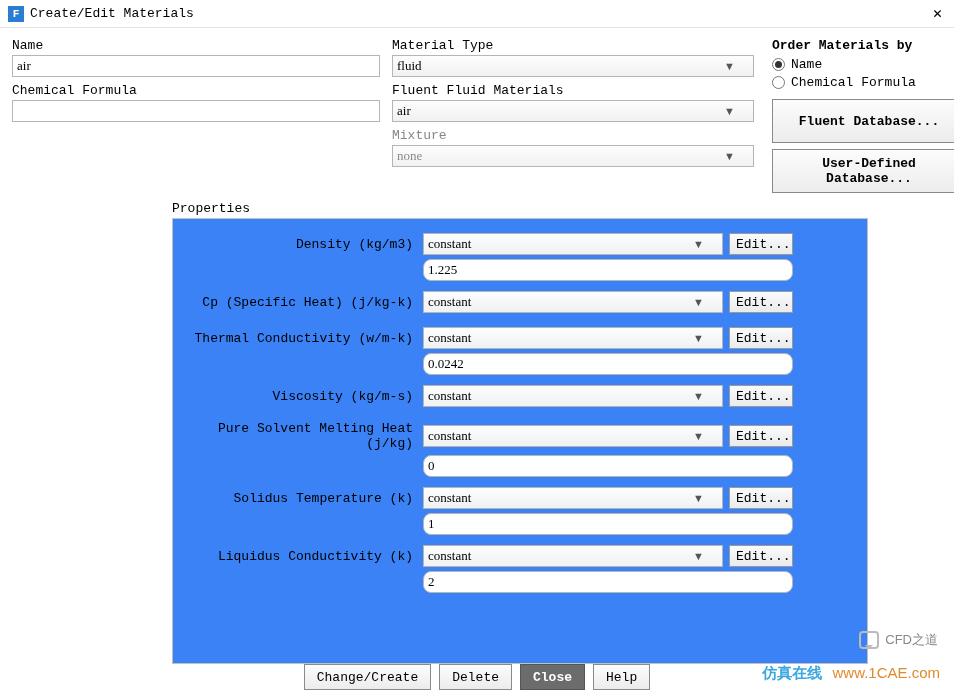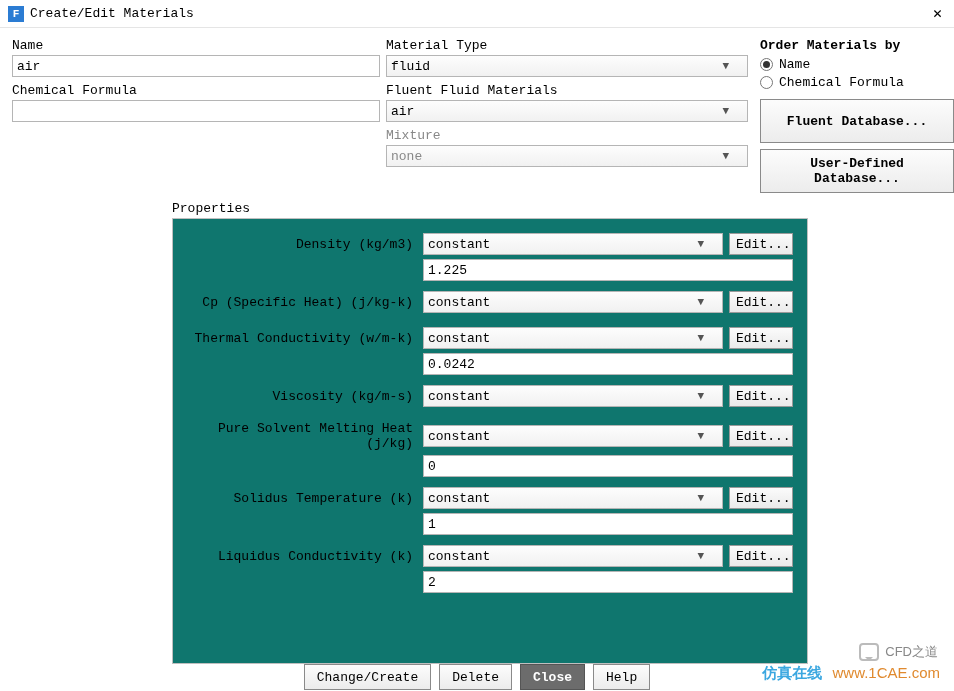--- a/index.html
+++ b/index.html
@@ -29,30 +29,30 @@
     margin-right: 6px;
   }
   .title-text { flex: 1; }
   .close-x { font-size: 15px; cursor: default; padding: 0 4px; }
 
   .content { padding: 10px 12px 4px 12px; }
 
   .top-grid {
     display: grid;
     grid-template-columns: 368px 362px 200px;
-    column-gap: 6px;
+    column-gap: 12px;
   }
   .lbl { display: block; margin-bottom: 2px; }
   .text-input, .select {
     width: 100%;
     height: 22px;
     border: 1px solid #b5b5b5;
     background: #fff;
     padding: 0 4px;
-    font-family: Liberation Mono, monospace;
+    font-family: Liberation Serif, serif;
     font-size: 13px;
   }
   .select {
     display: flex; align-items: center; justify-content: space-between;
     background: linear-gradient(#fdfdfd, #f1f1f1);
     padding-right: 18px;
     cursor: default;
   }
   .select.disabled { color: #888; }
   .chev { font-size: 11px; color: #555; }
@@ -80,24 +80,24 @@
     font-family: inherit;
     font-size: 13px;
     font-weight: bold;
     margin-top: 6px;
     cursor: default;
   }
 
   .props-label { margin: 8px 0 2px 160px; }
   .props-box {
     margin-left: 160px;
-    width: 636px;
+    width: 696px;
     height: 446px;
     border: 1px solid #bfbfbf;
-    background: #0f766e;
+    background: #3b82f6;
     padding: 14px 10px 10px 10px;
     overflow: hidden;
   }
   .prop-row {
     display: grid;
     grid-template-columns: 234px 300px 64px;
     column-gap: 6px;
     align-items: center;
     margin-bottom: 4px;
   }
@@ -109,21 +109,21 @@
     font-family: inherit;
     font-size: 13px;
     cursor: default;
   }
   .val-row {
     display: grid;
     grid-template-columns: 234px 370px;
     column-gap: 6px;
     margin-bottom: 10px;
   }
-  .val-row .text-input { background: #fff; }
+  .val-row .text-input { background: #fff; border-radius: 8px; }
 
   .bottom-bar {
     display: flex;
     justify-content: center;
     gap: 8px;
   }
   .btn {
     height: 26px;
     padding: 0 12px;
     border: 1px solid #8a8a8a;
@@ -135,21 +135,21 @@
   .btn.primary {
     background: #6c6c6c;
     color: #fff;
     border-color: #555;
     font-weight: bold;
   }
 
   .watermark1 {
     position: absolute;
     right: 16px;
-    bottom: 26px;
+    bottom: 38px;
     text-align: left;
     pointer-events: none;
   }
   .wm-badge {
     display: inline-flex; align-items: center; gap: 6px;
     color: #888; font-size: 13px; font-family: "Microsoft YaHei", sans-serif;
   }
   .wm-chat {
     width: 20px; height: 18px; border-radius: 4px;
     border: 2px solid #bbb; position: relative;

